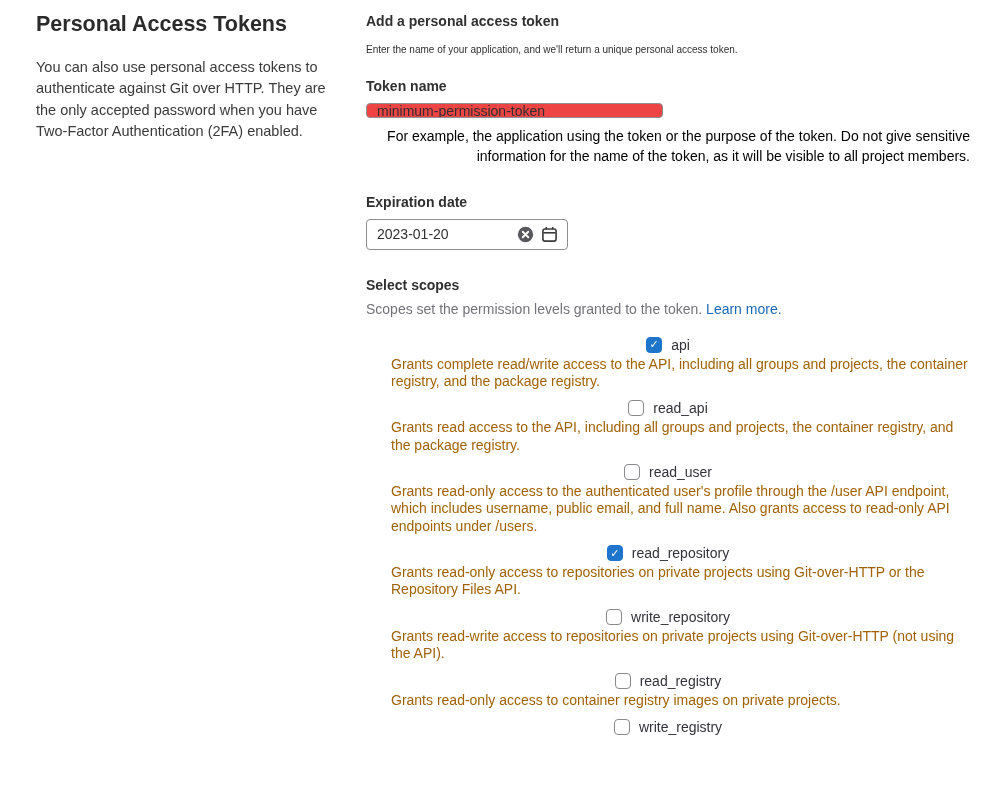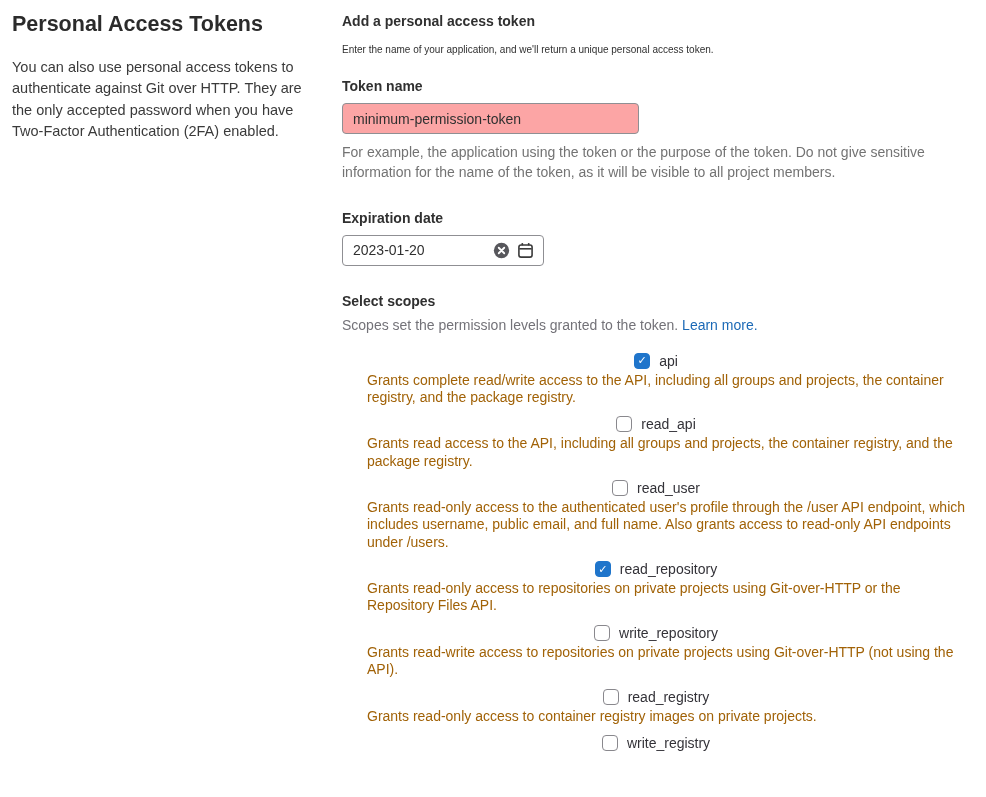--- a/index.html
+++ b/index.html
@@ -5,42 +5,42 @@
   * { margin: 0; padding: 0; box-sizing: border-box; }
   html, body { background: #ffffff; }
   body {
     width: 986px;
     height: 797px;
     font-family: "Liberation Sans", "DejaVu Sans", sans-serif;
     color: #303030;
     font-size: 14px;
     overflow: hidden;
   }
-  .container { display: flex; padding: 12px 16px 0 12px; }
+  .container { display: flex; padding: 12px 16px 0 12px; margin-left: 24px; }
   .left-col { width: 305px; margin-right: 25px; flex-shrink: 0; }
   .page-title { font-size: 21.5px; font-weight: 700; color: #2b2b2b; margin-bottom: 20px; letter-spacing: 0; }
   .left-col p { font-size: 14.5px; line-height: 1.48; margin-bottom: 17px; color: #3a3a3a; }
   .right-col { flex: 1; min-width: 0; padding-top: 1px; }
   .form-heading { font-size: 14px; font-weight: 700; margin-bottom: 15px; }
   .form-subheading { font-size: 10px; margin-bottom: 23px; }
   .field-label { font-size: 14px; font-weight: 700; margin-bottom: 9px; display: block; }
   .text-input {
     display: block;
     width: 297px;
-    height: 31px;
+    height: 15px;
     border: 1px solid #8f8f93;
     border-radius: 4px;
     padding: 0 10px;
     font-size: 14px;
     font-family: "Liberation Sans", "DejaVu Sans", sans-serif;
     color: #303030;
-    background: #fca5a5;
+    background: #ef4444;
     outline: none;
   }
-  .help-text { color: #737373; font-size: 14px; line-height: 1.45; margin-top: 8px; max-width: 625px; }
+  .help-text { color: #000000; font-size: 14px; line-height: 1.45; margin-top: 8px; max-width: 625px; text-align: right; }
   .section-gap { margin-top: 27px; }
   .date-wrap {
     position: relative;
     width: 202px;
     height: 31px;
     border: 1px solid #8f8f93;
     border-radius: 4px;
     background: #fff;
     display: flex;
     align-items: center;

